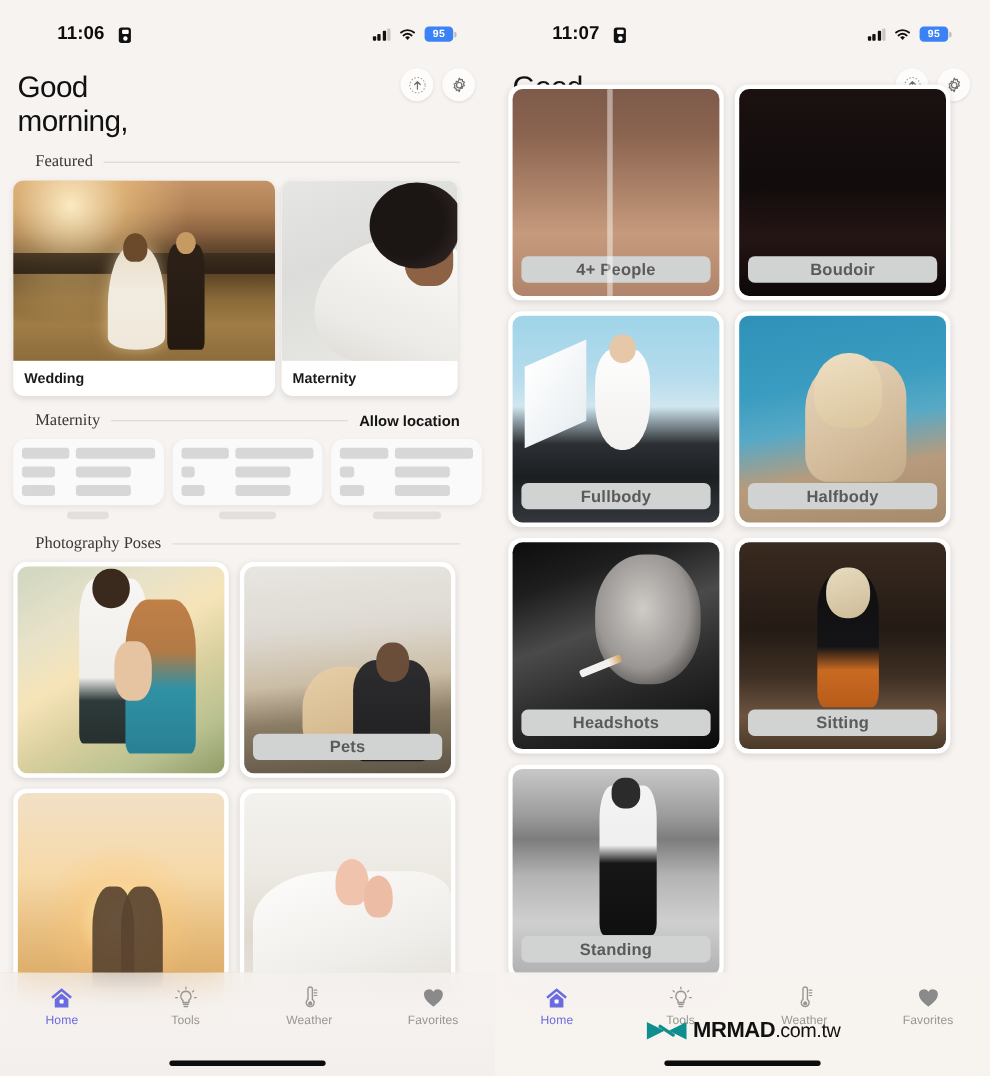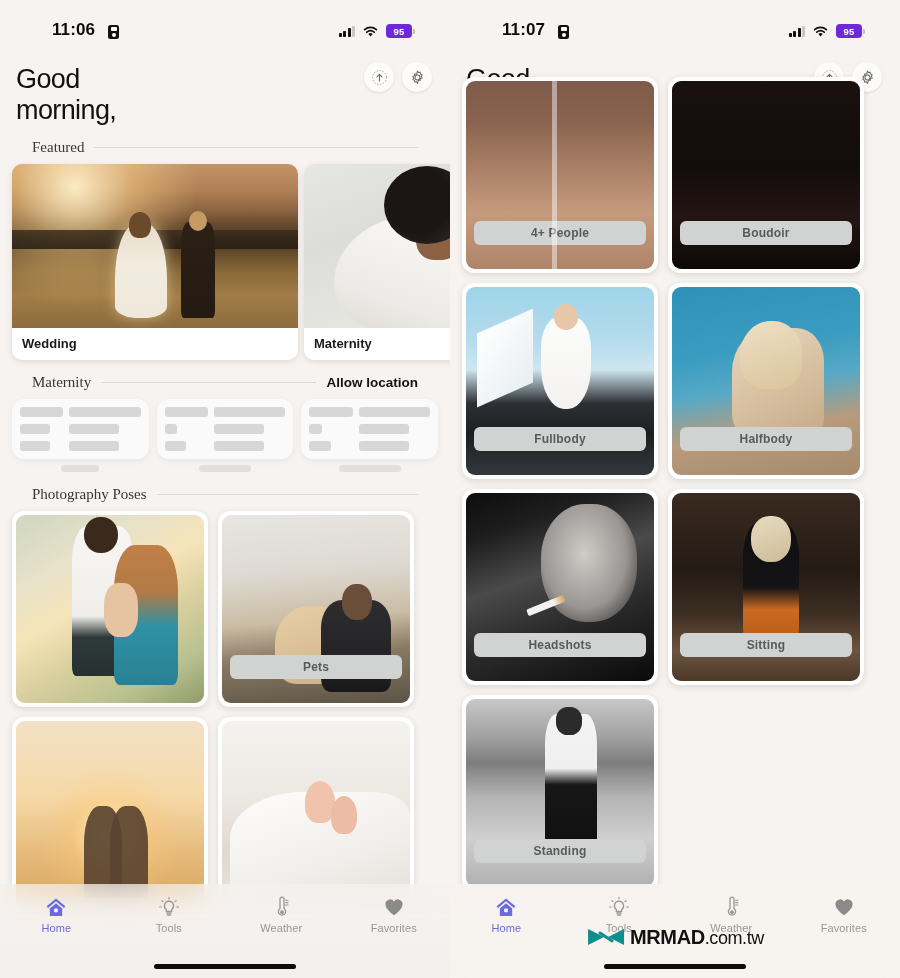--- a/index.html
+++ b/index.html
@@ -34,21 +34,21 @@
     background:#fff; border-radius:50%;
   }
   .sb-right { position:absolute; right:38px; top:24px; display:flex; align-items:center; gap:7px; }
   .bars { display:flex; align-items:flex-end; gap:1.5px; height:11px; }
   .bars i { width:3px; background:#111; border-radius:.8px; display:block; }
   .bars i:nth-child(1){height:4px;}
   .bars i:nth-child(2){height:6px;}
   .bars i:nth-child(3){height:8.5px;}
   .bars i:nth-child(4){height:11px; background:#c9c6c3;}
   .battery {
-    min-width:26px; height:14px; background:#6d28d9; border-radius:4px;
+    min-width:26px; height:14px; background:#3b82f6; border-radius:4px;
     color:#fff; font-size:9.5px; font-weight:700; display:flex;
     align-items:center; justify-content:center; letter-spacing:.2px; padding:0 3px;
     position:relative;
   }
   .battery::after{
     content:""; position:absolute; right:-3px; top:4.5px; width:2px; height:5px;
     background:#bdbab7; border-radius:0 1.5px 1.5px 0;
   }
 
   
@@ -69,21 +69,21 @@
   .sec-title { font-family:"Liberation Serif", serif; font-size:15px; color:#3a3633; white-space:nowrap; }
   .sec-rule { flex:1; height:1px; background:#ddd7d2; }
   .sec-action { font-size:13.5px; font-weight:700; color:#141414; white-space:nowrap; }
 
   
   .featured-row { display:flex; gap:6px; padding:0 12px; }
   .feat-card {
     background:#fff; border-radius:10px; overflow:hidden; flex:0 0 auto;
     box-shadow:0 2px 6px rgba(0,0,0,.10);
   }
-  .feat-card.a { width:286px; }
+  .feat-card.a { width:238px; }
   .feat-card.b { width:160px; }
   .feat-img { height:164px; width:100%; position:relative; overflow:hidden; }
   .feat-label { font-size:13px; font-weight:600; color:#1a1a1a; padding:8px 10px 9px; }
 
   
   .img-wedding{
     background:
       radial-gradient(circle at 22% 14%, rgba(255,240,200,.95) 0%, rgba(255,214,140,.45) 22%, rgba(0,0,0,0) 46%),
       linear-gradient(180deg,#c49468 0%,#b08155 16%,#8d6542 28%,#6a4c30 36%,#4e3a24 44%,#5c4526 52%,#8a6a39 66%,#a07c46 80%,#8d6c3c 100%);
   }
@@ -146,23 +146,23 @@
   .sun-dot { height:7px; border-radius:4px; background:#e2e0de; }
 
   
   .pose-grid { display:flex; flex-wrap:wrap; gap:10px; padding:0 12px; }
   .pose-card {
     position:relative; width:196px; height:196px; border-radius:12px; overflow:hidden;
     background:#fff; box-shadow:0 2px 7px rgba(0,0,0,.12); padding:4px;
   }
   .pose-inner { position:relative; width:100%; height:100%; border-radius:9px; overflow:hidden; }
   .pose-chip {
-    position:absolute; left:8px; right:8px; bottom:24px; height:24px;
+    position:absolute; left:8px; right:8px; bottom:12px; height:24px;
     background:#cfd0c7; border-radius:6px; display:flex; align-items:center; justify-content:center;
-    font-size:12px; font-weight:600; color:#5a5a5a; letter-spacing:.2px;
+    font-size:15px; font-weight:600; color:#5a5a5a; letter-spacing:.2px;
   }
   .pose-chip.grey { background:#d1d2d2; }
 
   
   .img-family{background:linear-gradient(150deg,#cfd6c0 0%,#e8e2c9 26%,#f6e4b8 44%,#d9cf9e 62%,#b9c190 82%,#8f9c68 100%);}
   .img-family .dad{position:absolute;left:30%;top:6%;width:62px;height:150px;background:linear-gradient(180deg,#f7f6f4 0%,#efeeea 60%,#2e3a3a 74%,#26302f 100%);border-radius:24% 24% 6% 6%;}
   .img-family .dadhead{position:absolute;left:36%;top:1%;width:34px;height:36px;background:#3a2a1e;border-radius:48%;}
   .img-family .mom{position:absolute;left:52%;top:16%;width:64px;height:140px;background:linear-gradient(180deg,#c08048 0%,#b27a45 34%,#2f91a5 58%,#2a8094 100%);border-radius:32% 32% 8% 8%;}
   .img-family .baby{position:absolute;left:47%;top:36%;width:34px;height:54px;background:#e6c4a2;border-radius:40%;}
 

